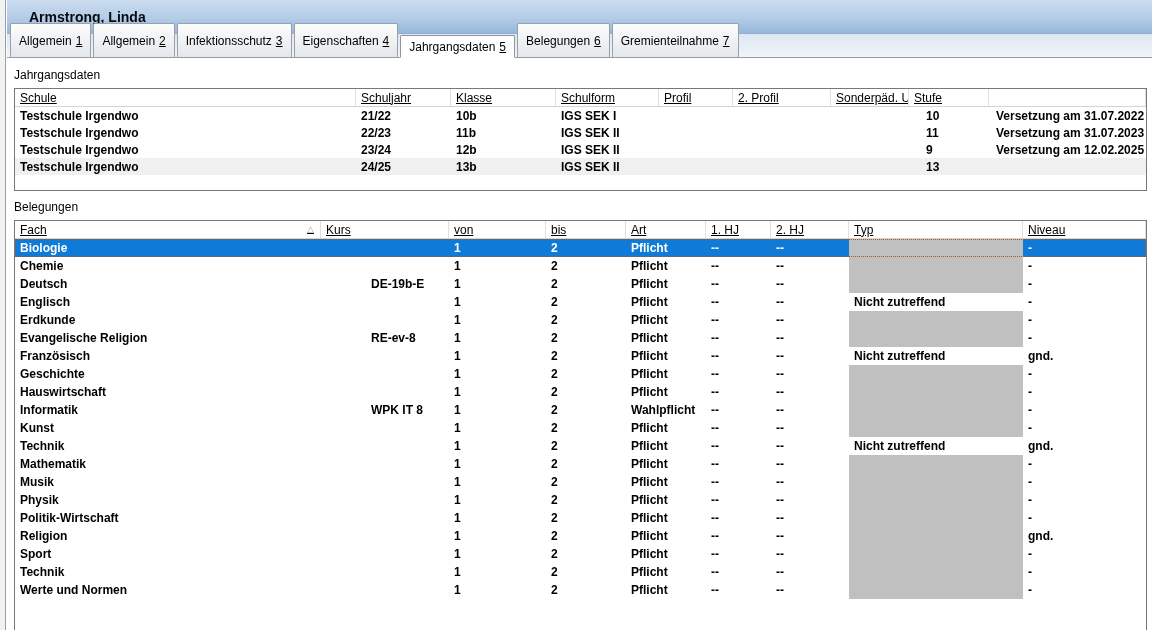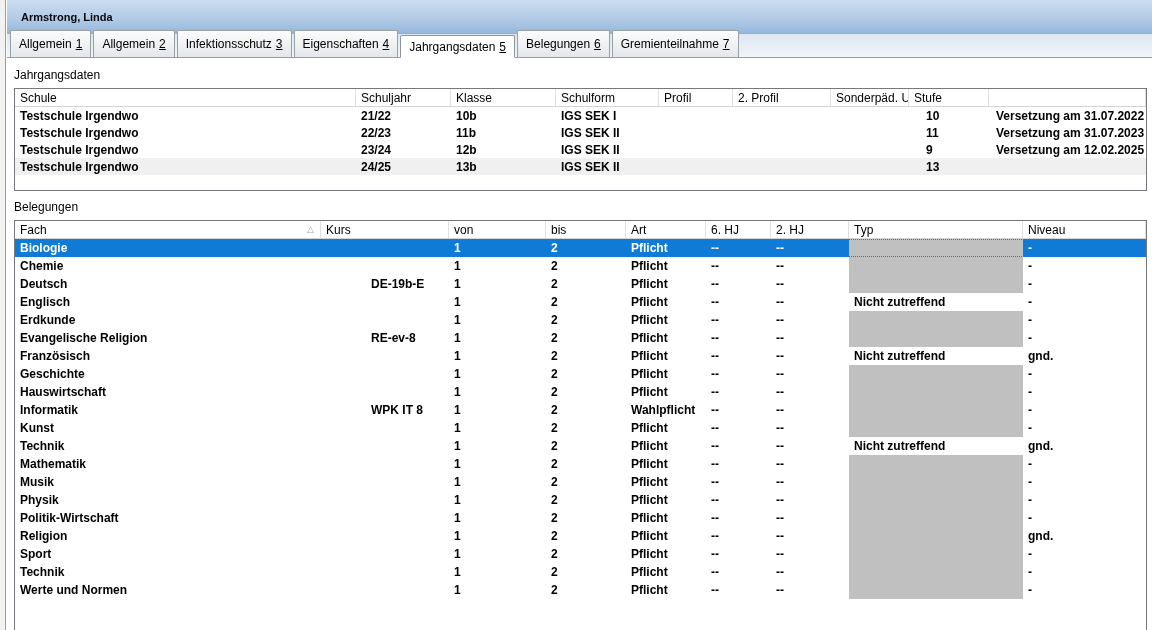--- a/index.html
+++ b/index.html
@@ -19,31 +19,31 @@
   }
   .content { margin-left:7px; height:630px; display:flex; flex-direction:column; }
 
   
   .titlebar {
     height:34px; flex:0 0 34px;
     background:linear-gradient(180deg,#cbdcef 0%, #b3cce7 55%, #96b7db 100%);
     display:flex; align-items:center;
     border-bottom:1px solid #8fb0d4;
   }
-  .titlebar .title { font-weight:bold; font-size:11px; margin-left:14px; color:#05090d; }
+  .titlebar .title { font-weight:bold; font-size:14px; margin-left:22px; color:#05090d; }
 
   
   .tabband {
     height:23px; flex:0 0 23px;
     background:linear-gradient(180deg,#dce6f1 0%, #f2f5f9 100%);
     display:flex; align-items:flex-end; padding-left:3px;
     position:relative; z-index:2;
   }
   .tab {
-    height:27px; display:flex; align-items:center;
+    height:34px; display:flex; align-items:center;
     padding:0 8px; margin-right:2px; white-space:nowrap;
     border:1px solid #9aa0a8; border-bottom:none;
     border-radius:2px 2px 0 0;
     background:linear-gradient(180deg,#fcfcfc 0%, #e4e7eb 100%);
     cursor:default;
   }
   .tab .tab-key { text-decoration:underline; margin-left:4px; }
   .tab.active {
     height:23px; background:#fff; border:1px solid #8e959e; border-bottom:1px solid #fff;
     margin-bottom:-1px; position:relative; z-index:3;
@@ -56,21 +56,21 @@
   }
   .grouplabel { margin-top:10px; margin-bottom:6px; height:14px; line-height:14px; }
   .grouplabel.second { margin-top:9px; }
 
   
   .table {
     width:1133px; border:1px solid #75797e; background:#fff; overflow:hidden;
   }
   .table.jg { height:103px; margin-top:1px; }
   .table.bg { height:420px; }
-  .thead { display:grid; height:18px; border-bottom:1px solid #d4d4d4; background:#fff; }
+  .thead { display:grid; height:18px; border-bottom:1px solid #d4d4d4; background:#fff;text-decoration:underline; }
   .thead .hcell {
     display:flex; align-items:center; padding:0 5px;
     border-right:1px solid #e0e0e0; overflow:hidden; white-space:nowrap;
   }
   .thead .hcell.fach { justify-content:space-between; }
   .sort { font-size:9px; color:#a4a4a4; line-height:1; margin-right:1px; }
 
   .jg-grid { grid-template-columns:341px 95px 105px 103px 74px 98px 78px 80px 1fr; display:grid; }
   .bg-grid { grid-template-columns:306px 128px 97px 80px 80px 65px 78px 174px 1fr; display:grid; }
 
@@ -206,21 +206,21 @@
       <div class="table bg">
         <div class="thead bg-grid">
           <div class="hcell fach">
             <span>Fach</span>
             <span class="sort">△</span>
           </div>
           <div class="hcell">Kurs</div>
           <div class="hcell">von</div>
           <div class="hcell">bis</div>
           <div class="hcell">Art</div>
-          <div class="hcell">6. HJ</div>
+          <div class="hcell">1. HJ</div>
           <div class="hcell">2. HJ</div>
           <div class="hcell">Typ</div>
           <div class="hcell">Niveau</div>
         </div>
         <div class="tbody">
 
             <div class="row bg-grid selected">
               <div class="cell">Biologie</div>
               <div class="cell kurs"></div>
               <div class="cell">1</div>

